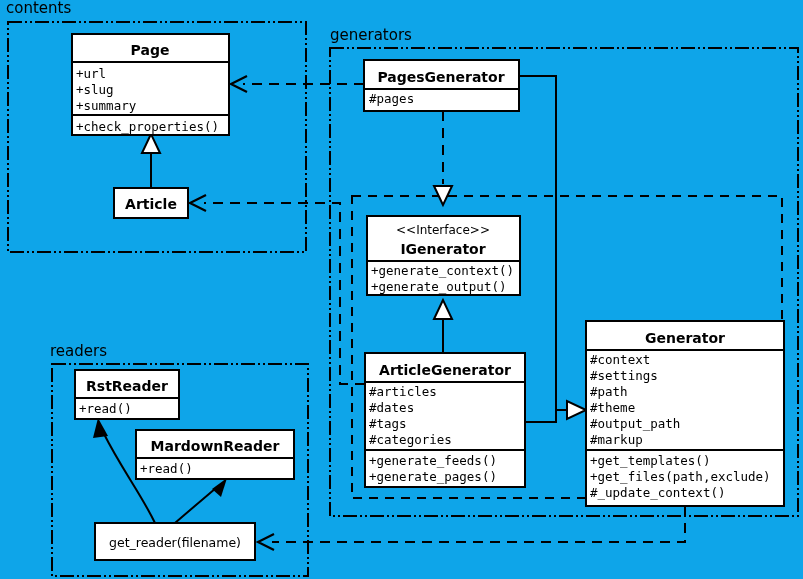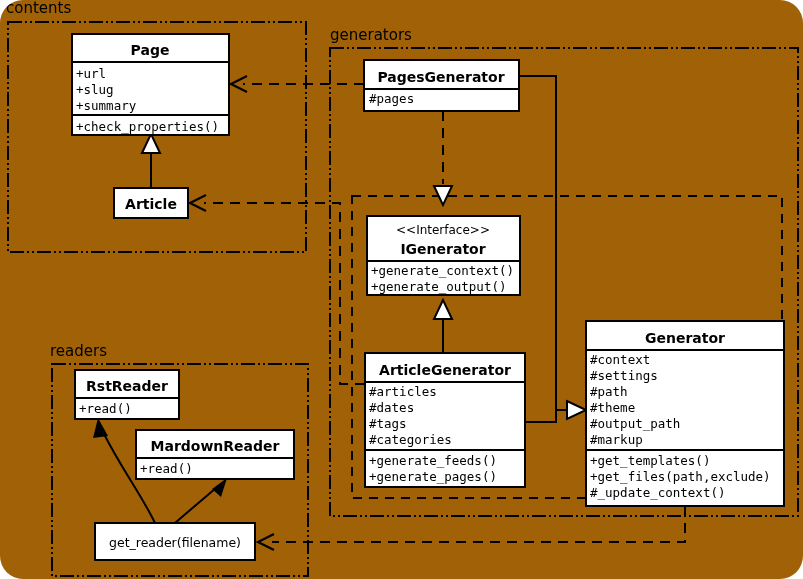--- a/index.html
+++ b/index.html
@@ -4,24 +4,23 @@
 <style>
   html, body {
     margin: 0;
     padding: 0;
     background: #ffffff;
   }
   #diagram-root {
     position: relative;
     width: 803px;
     height: 579px;
-    background: #a16207;
+    background: #0ea5e9;
     font-family: "DejaVu Sans", sans-serif;
     overflow: hidden;
-    border-radius: 23px;
   }
   svg#uml {
     position: absolute;
     top: 0; left: 0;
     width: 803px;
     height: 579px;
   }
   .pkg-label {
     font-family: "DejaVu Sans", sans-serif;
     font-size: 15px;

